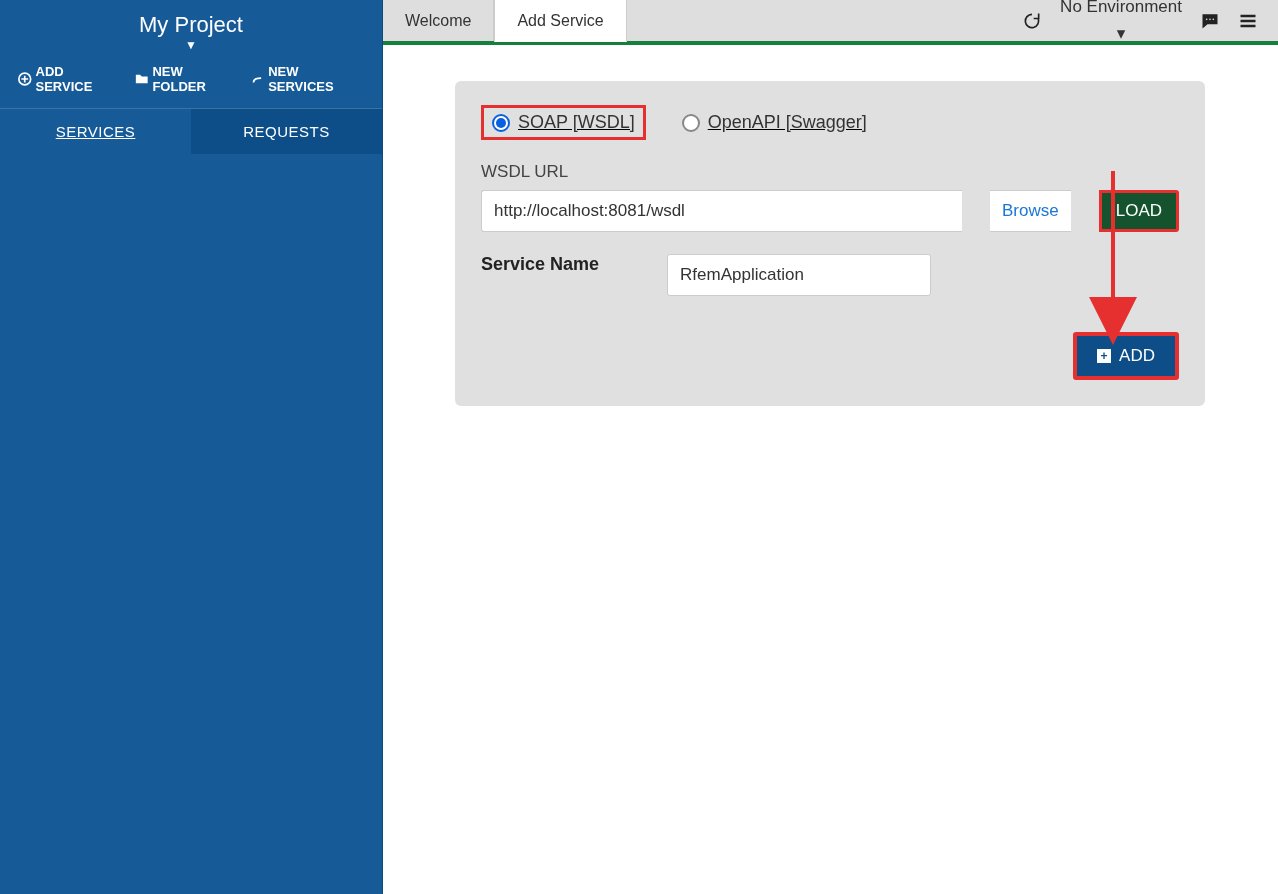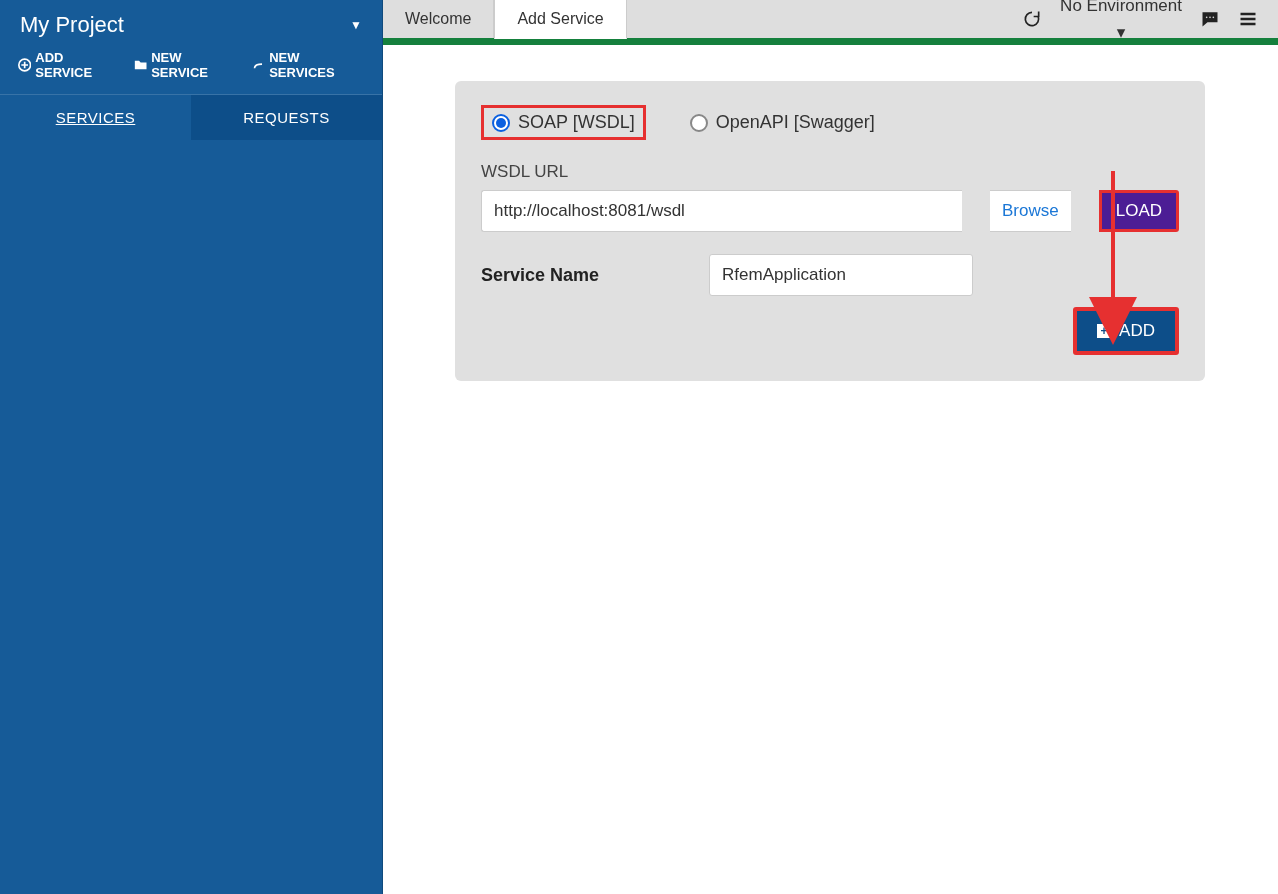--- a/index.html
+++ b/index.html
@@ -14,20 +14,21 @@
     color: #fff;
     display: flex;
     flex-direction: column;
     border-right: 1px solid #0f4a7d;
   }
   .sidebar-header {
     display: flex;
     align-items: center;
     justify-content: space-between;
     padding: 12px 20px 8px 20px;
+    flex-direction: column;
   }
   .project-title { font-size: 22px; font-weight: 400; }
   .caret { font-size: 12px; }
   .sidebar-actions {
     display: flex;
     gap: 14px;
     padding: 4px 18px 14px 18px;
     font-size: 13px;
     font-weight: 600;
   }
@@ -54,21 +55,21 @@
   .main {
     flex: 1;
     height: 894px;
     display: flex;
     flex-direction: column;
     background: #fff;
   }
   .topbar {
     height: 45px;
     background: #dedede;
-    border-bottom: 7px solid #15803d;
+    border-bottom: 4px solid #15803d;
     display: flex;
     align-items: stretch;
     justify-content: space-between;
   }
   .tabs { display: flex; }
   .tab {
     padding: 0 22px;
     display: flex;
     align-items: center;
     font-size: 16px;
@@ -98,21 +99,21 @@
   .content-wrap {
     flex: 1;
     padding: 36px 36px 0 72px;
   }
   .panel {
     width: 750px;
     background: #e0e0e0;
     border-radius: 6px;
     padding: 24px 26px 26px 26px;
   }
-  .radio-row { display: flex; gap: 36px; align-items: center; margin-bottom: 22px; }
+  .radio-row { display: flex; gap: 28px; align-items: center; margin-bottom: 22px; text-decoration: underline; }
   .radio-group { display: flex; align-items: center; gap: 8px; font-size: 18px; color: #333; padding: 4px 8px; cursor: pointer; }
   .radio-group.highlight { border: 3px solid #e63030; }
   .radio {
     width: 18px; height: 18px; border-radius: 50%;
     border: 2px solid #888; display: inline-flex; align-items: center; justify-content: center;
     background: #fff;
   }
   .radio.checked { border-color: #0b60e0; }
   .radio.checked::after {
     content: ""; width: 10px; height: 10px; border-radius: 50%; background: #0b60e0;
@@ -135,30 +136,30 @@
     display: flex; align-items: center;
     padding: 0 12px;
     border-top: 1px solid #ccc;
     border-bottom: 1px solid #ccc;
     background: #fff;
     color: #1b77d6;
     font-size: 17px;
     cursor: pointer;
   }
   .load-btn {
-    background: #4c1d95;
+    background: #14532d;
     color: #fff;
     border: 3px solid #e63030;
     padding: 0 14px;
     font-size: 17px;
     display: flex; align-items: center;
     cursor: pointer;
     border-radius: 0 3px 3px 0;
   }
-  .service-row { display: flex; align-items: center; gap: 110px; margin-bottom: 11px; }
+  .service-row { display: flex; gap: 68px; margin-bottom: 36px; }
   .service-row .label { font-size: 18px; font-weight: 700; color: #222; }
   .service-input {
     width: 264px; height: 42px;
     border: 1px solid #ccc; background: #fff;
     padding: 0 12px; font-size: 17px; color: #333;
     border-radius: 3px;
     outline: none;
   }
   .add-row { display: flex; justify-content: flex-end; position: relative; }
   .add-btn {
@@ -197,21 +198,21 @@
       <svg viewBox="0 0 16 16">
           <circle cx="8" cy="8" r="7" fill="none" stroke="#fff" stroke-width="2"></circle>
           <path d="M8 4v8M4 8h8" stroke="#fff" stroke-width="2"></path>
         </svg>
       <span>ADD SERVICE</span>
     </div>
     <div class="sidebar-action">
       <svg viewBox="0 0 16 16">
           <path d="M1 3h5l2 2h7v8H1z" fill="#fff"></path>
         </svg>
-      <span>NEW SERVICE</span>
+      <span>NEW FOLDER</span>
     </div>
     <div class="sidebar-action">
       <svg viewBox="0 0 16 16">
           <path d="M3 12c0-5 5-5 9-5" fill="none" stroke="#fff" stroke-width="2"></path>
         </svg>
       <span>NEW SERVICES</span>
     </div>
   </div>
   <div class="sidebar-tabs">
     <div class="sidebar-tab active">SERVICES</div>

